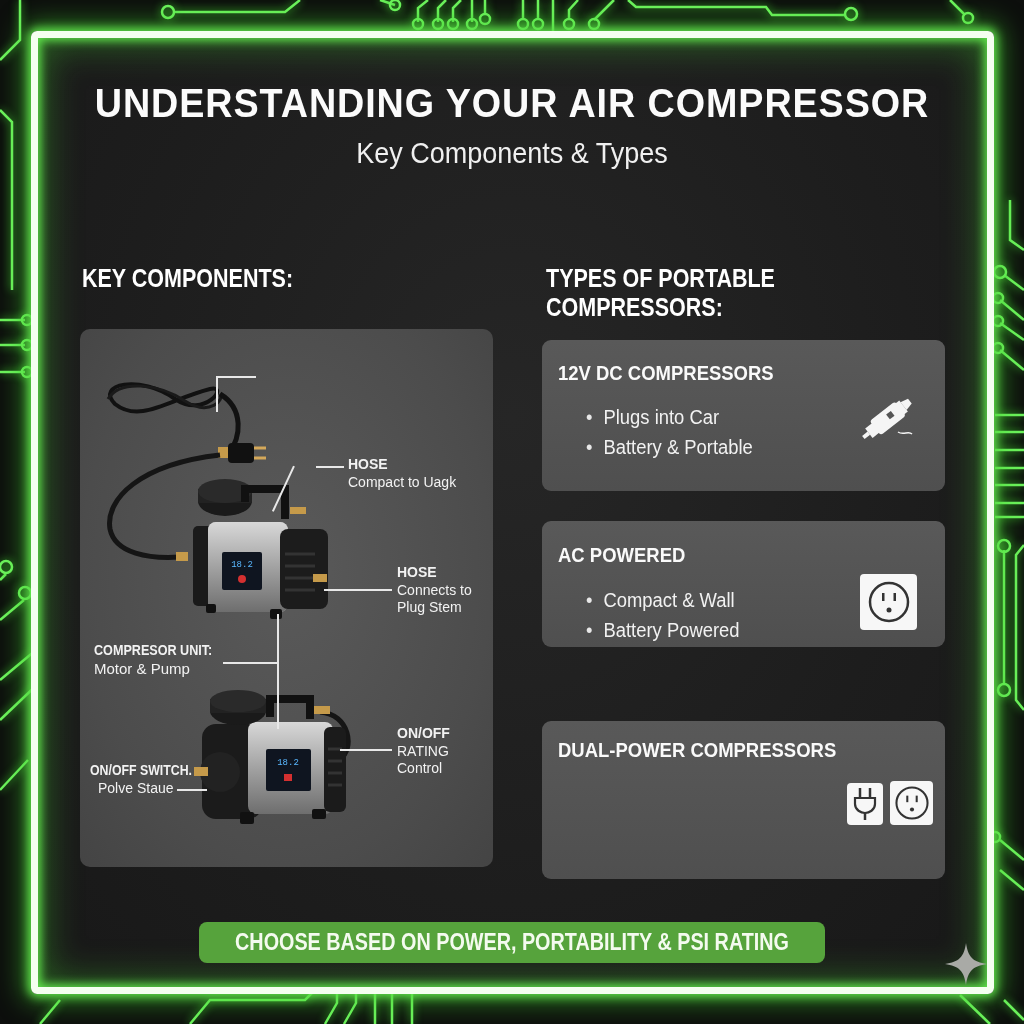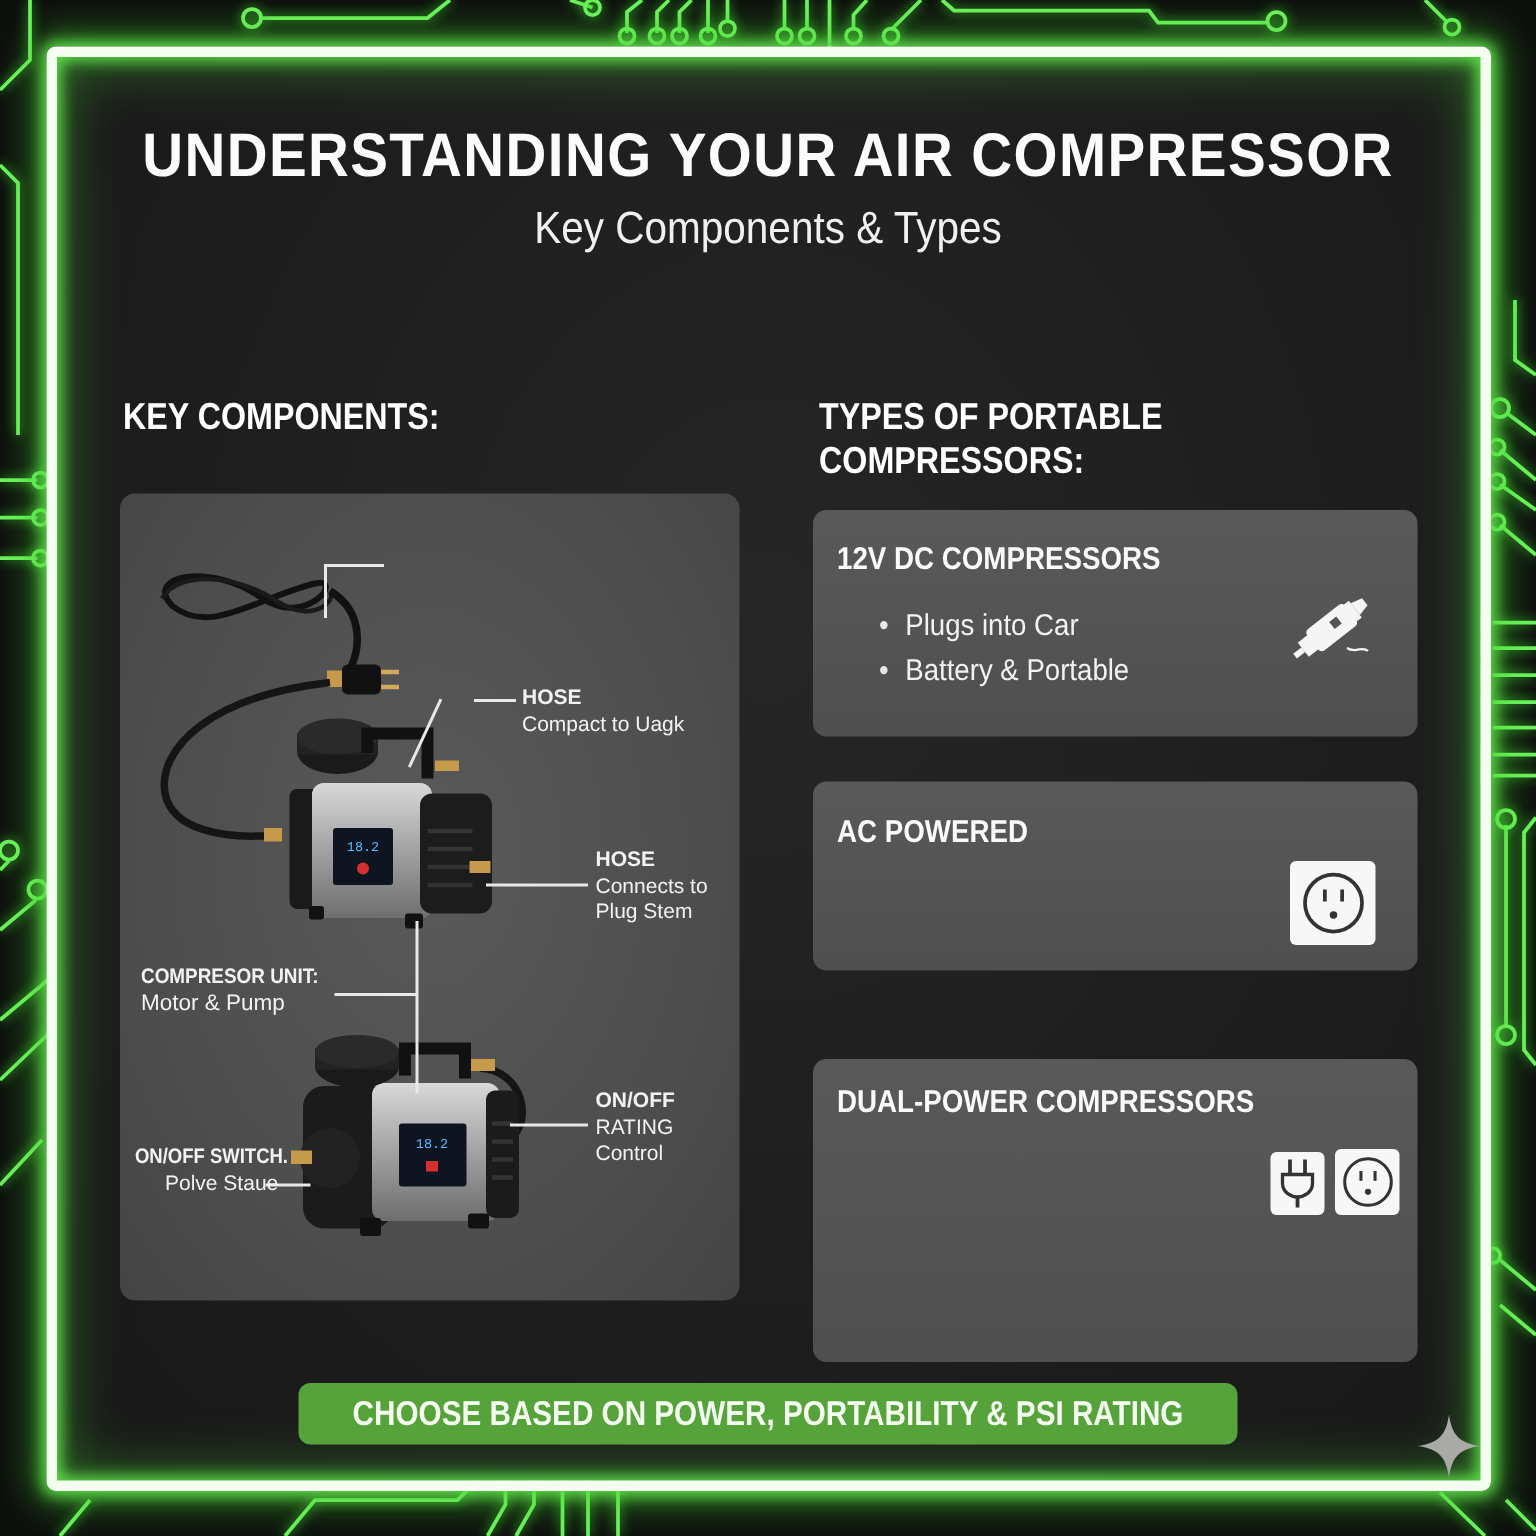--- a/index.html
+++ b/index.html
@@ -274,21 +274,21 @@
   <div class="callout" style="left:14px;top:313px">
     <div class="ct" style="transform:scaleX(0.9)">COMPRESOR UNIT:</div>
     <div class="cd" style="font-size:15px">Motor &amp; Pump</div>
   </div>
   <div class="callout" style="left:317px;top:396px;white-space:normal;width:100px">
     <div class="ct">ON/OFF</div>
     <div class="cd" style="font-size:14px">RATING Control</div>
   </div>
   <div class="callout" style="left:10px;top:433px">
     <div class="ct" style="transform:scaleX(0.88)">ON/OFF SWITCH.</div>
-    <div class="cd" style="font-size:14px;margin-left:20px">Polve Staue</div>
+    <div class="cd" style="font-size:14px;margin-left:8px">Polve Staue</div>
   </div>
 </div>
 
 <div class="type-card" style="top:340px;height:151px">
   <div class="tc-title" style="top:21px">12V DC COMPRESSORS</div>
   <ul style="top:62px">
     <li>Plugs into Car</li>
     <li>Battery &amp; Portable</li>
   </ul>
   <svg style="position:absolute;left:312px;top:50px" width="66" height="58" viewBox="0 0 66 58">
@@ -299,31 +299,35 @@
       <rect x="10" y="23" width="9" height="12" fill="#f5f5f5"></rect>
       <rect x="3" y="27" width="7" height="4" fill="#f5f5f5"></rect>
       <rect x="35" y="25" width="6" height="6" fill="#555"></rect>
     </g>
     <path d="M44 42 C50 46, 54 40, 58 44" stroke="#f5f5f5" stroke-width="1.5" fill="none"></path>
   </svg>
 </div>
 
 <div class="type-card" style="top:521px;height:126px">
   <div class="tc-title" style="top:22px">AC POWERED</div>
+  <ul style="top:64px">
+    <li>Compact &amp; Wall</li>
+    <li>Battery Powered</li>
+  </ul>
   <div class="icon-box" style="left:318px;top:53px;width:57px;height:56px">
     <svg width="44" height="44" viewBox="0 0 44 44">
       <circle cx="22" cy="22" r="19" stroke="#333" stroke-width="2.5" fill="none"></circle>
       <rect x="15" y="13" width="2.5" height="8" fill="#333"></rect>
       <rect x="26.5" y="13" width="2.5" height="8" fill="#333"></rect>
       <circle cx="22" cy="30" r="2.5" fill="#333"></circle>
     </svg>
   </div>
 </div>
 
-<div class="type-card" style="top:706px;height:202px">
+<div class="type-card" style="top:721px;height:158px">
   <div class="tc-title" style="top:17px">DUAL-POWER COMPRESSORS</div>
   <div class="icon-box" style="left:305px;top:62px;width:36px;height:42px">
     <svg width="28" height="36" viewBox="0 0 28 36">
       <line x1="9" y1="2" x2="9" y2="12" stroke="#333" stroke-width="2.5"></line>
       <line x1="19" y1="2" x2="19" y2="12" stroke="#333" stroke-width="2.5"></line>
       <path d="M4 12 L24 12 L24 18 C24 24, 18 27, 14 27 C10 27, 4 24, 4 18 Z" stroke="#333" stroke-width="2.2" fill="none"></path>
       <line x1="14" y1="27" x2="14" y2="34" stroke="#333" stroke-width="2.5"></line>
     </svg>
   </div>
   <div class="icon-box" style="left:348px;top:60px;width:43px;height:44px">

